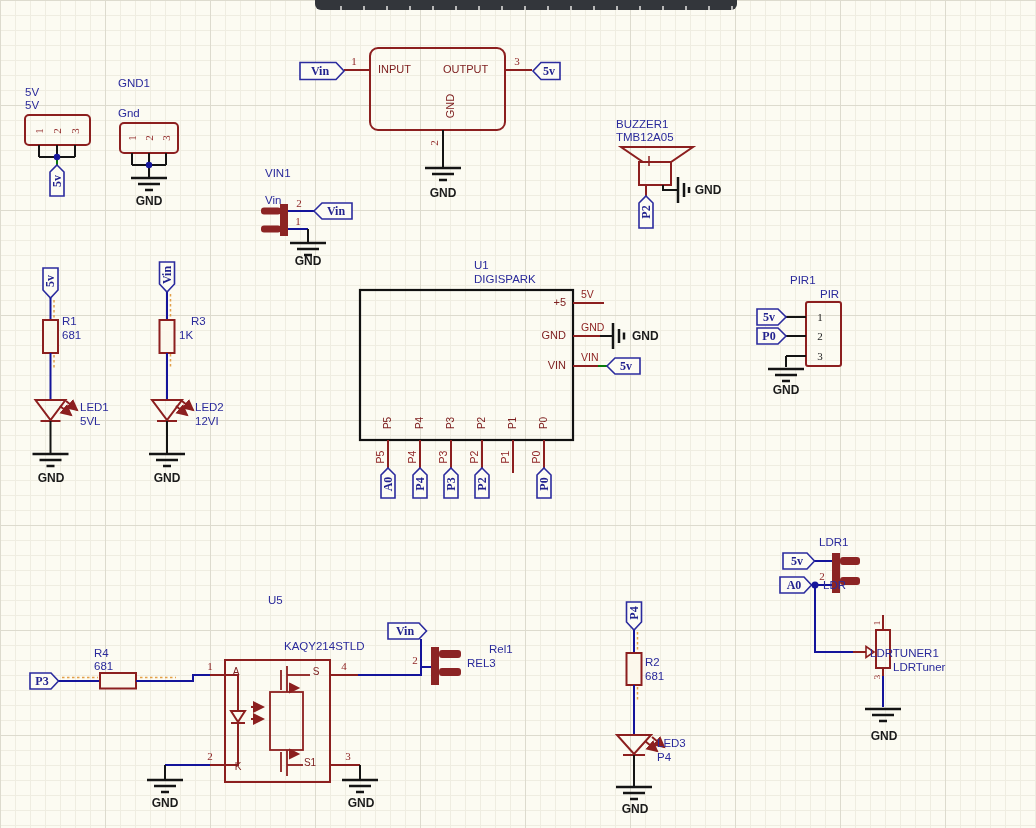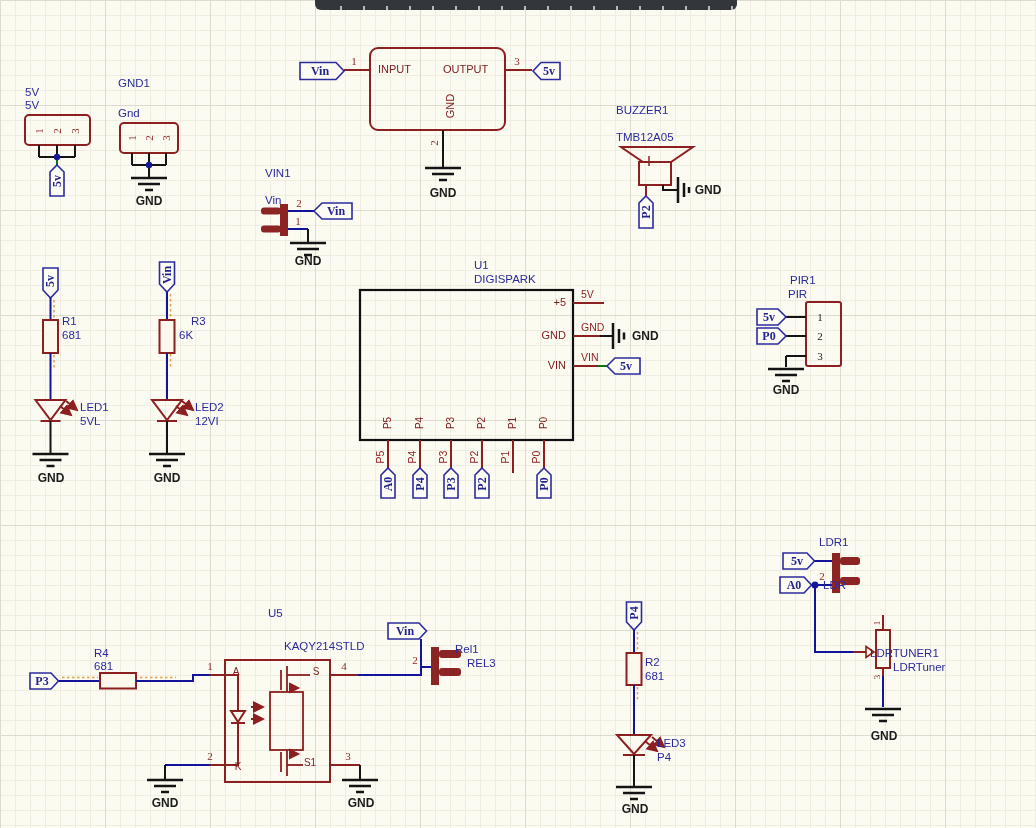--- a/index.html
+++ b/index.html
@@ -356,21 +356,21 @@
   <div class="lbl port ctr" style="left:549px;top:71px">5v</div>
   <div class="lbl gnd ctr" style="left:443px;top:193px">GND</div>
 
   <div class="lbl navy" style="left:265px;top:168px">VIN1</div>
   <div class="lbl navy" style="left:265px;top:195px">Vin</div>
   <div class="lbl pnum ctr" style="left:299px;top:203px">2</div>
   <div class="lbl pnum ctr" style="left:298px;top:221px">1</div>
   <div class="lbl port ctr" style="left:336px;top:211px">Vin</div>
   <div class="lbl gnd ctr" style="left:308px;top:261px">GND</div>
 
-  <div class="lbl navy" style="left:616px;top:105px">BUZZER1</div>
+  <div class="lbl navy" style="left:616px;top:119px">BUZZER1</div>
   <div class="lbl navy" style="left:616px;top:132px">TMB12A05</div>
   <div class="lbl port vert" style="left:646px;top:212px">P2</div>
   <div class="lbl gnd ctr" style="left:708px;top:190px">GND</div>
 
   <div class="lbl navy" style="left:474px;top:260px">U1</div>
   <div class="lbl navy" style="left:474px;top:274px">DIGISPARK</div>
   <div class="lbl pinname ra" style="left:536px;top:297px">+5</div>
   <div class="lbl pinname ra" style="left:536px;top:330px">GND</div>
   <div class="lbl pinname ra" style="left:536px;top:360px">VIN</div>
   <div class="lbl net" style="left:581px;top:289px">5V</div>
@@ -393,60 +393,60 @@
   <div class="lbl net vert" style="left:505px;top:457px">P1</div>
   <div class="lbl net vert" style="left:536px;top:457px">P0</div>
 
   <div class="lbl port vert" style="left:388px;top:484px">A0</div>
   <div class="lbl port vert" style="left:420px;top:484px">P4</div>
   <div class="lbl port vert" style="left:451px;top:484px">P3</div>
   <div class="lbl port vert" style="left:482px;top:484px">P2</div>
   <div class="lbl port vert" style="left:544px;top:484px">P0</div>
 
   <div class="lbl navy" style="left:790px;top:275px">PIR1</div>
-  <div class="lbl navy" style="left:788px;top:289px">PIR</div>
+  <div class="lbl navy" style="left:820px;top:289px">PIR</div>
   <div class="lbl pnum ctr" style="left:820px;top:317px;color:#222">1</div>
   <div class="lbl pnum ctr" style="left:820px;top:336px;color:#222">2</div>
   <div class="lbl pnum ctr" style="left:820px;top:356px;color:#222">3</div>
   <div class="lbl port ctr" style="left:769px;top:317px">5v</div>
   <div class="lbl port ctr" style="left:769px;top:336px">P0</div>
   <div class="lbl gnd ctr" style="left:786px;top:390px">GND</div>
 
   <div class="lbl port vert" style="left:50px;top:281px">5v</div>
   <div class="lbl navy" style="left:62px;top:316px">R1</div>
   <div class="lbl navy" style="left:62px;top:330px">681</div>
   <div class="lbl navy" style="left:80px;top:402px">LED1</div>
   <div class="lbl navy" style="left:80px;top:416px">5VL</div>
   <div class="lbl gnd ctr" style="left:51px;top:478px">GND</div>
 
   <div class="lbl port vert" style="left:167px;top:275px">Vin</div>
   <div class="lbl navy" style="left:191px;top:316px">R3</div>
-  <div class="lbl navy" style="left:179px;top:330px">6K</div>
+  <div class="lbl navy" style="left:179px;top:330px">1K</div>
   <div class="lbl navy" style="left:195px;top:402px">LED2</div>
   <div class="lbl navy" style="left:195px;top:416px">12VI</div>
   <div class="lbl gnd ctr" style="left:167px;top:478px">GND</div>
 
   <div class="lbl port ctr" style="left:42px;top:681px">P3</div>
   <div class="lbl navy" style="left:94px;top:648px">R4</div>
   <div class="lbl navy" style="left:94px;top:661px">681</div>
 
-  <div class="lbl navy" style="left:268px;top:608px">U5</div>
+  <div class="lbl navy" style="left:268px;top:595px">U5</div>
   <div class="lbl navy" style="left:284px;top:641px">KAQY214STLD</div>
   <div class="lbl pnum ctr" style="left:210px;top:666px">1</div>
   <div class="lbl pnum ctr" style="left:344px;top:666px">4</div>
   <div class="lbl pnum ctr" style="left:210px;top:756px">2</div>
   <div class="lbl pnum ctr" style="left:348px;top:756px">3</div>
   <div class="lbl pinname-sm ctr" style="left:236px;top:672px">A</div>
   <div class="lbl pinname-sm ctr" style="left:238px;top:767px">K</div>
   <div class="lbl pinname-sm ctr" style="left:316px;top:672px">S</div>
   <div class="lbl pinname-sm ctr" style="left:310px;top:763px">S1</div>
   <div class="lbl gnd ctr" style="left:165px;top:803px">GND</div>
   <div class="lbl gnd ctr" style="left:361px;top:803px">GND</div>
 
-  <div class="lbl navy" style="left:455px;top:644px">Rel1</div>
+  <div class="lbl navy" style="left:489px;top:644px">Rel1</div>
   <div class="lbl navy" style="left:467px;top:658px">REL3</div>
   <div class="lbl pnum ctr" style="left:415px;top:660px">2</div>
   <div class="lbl port ctr" style="left:405px;top:631px">Vin</div>
 
   <div class="lbl port vert" style="left:634px;top:613px">P4</div>
   <div class="lbl navy" style="left:645px;top:657px">R2</div>
   <div class="lbl navy" style="left:645px;top:671px">681</div>
   <div class="lbl navy" style="left:657px;top:738px">LED3</div>
   <div class="lbl navy" style="left:657px;top:752px">P4</div>
   <div class="lbl gnd ctr" style="left:635px;top:809px">GND</div>

